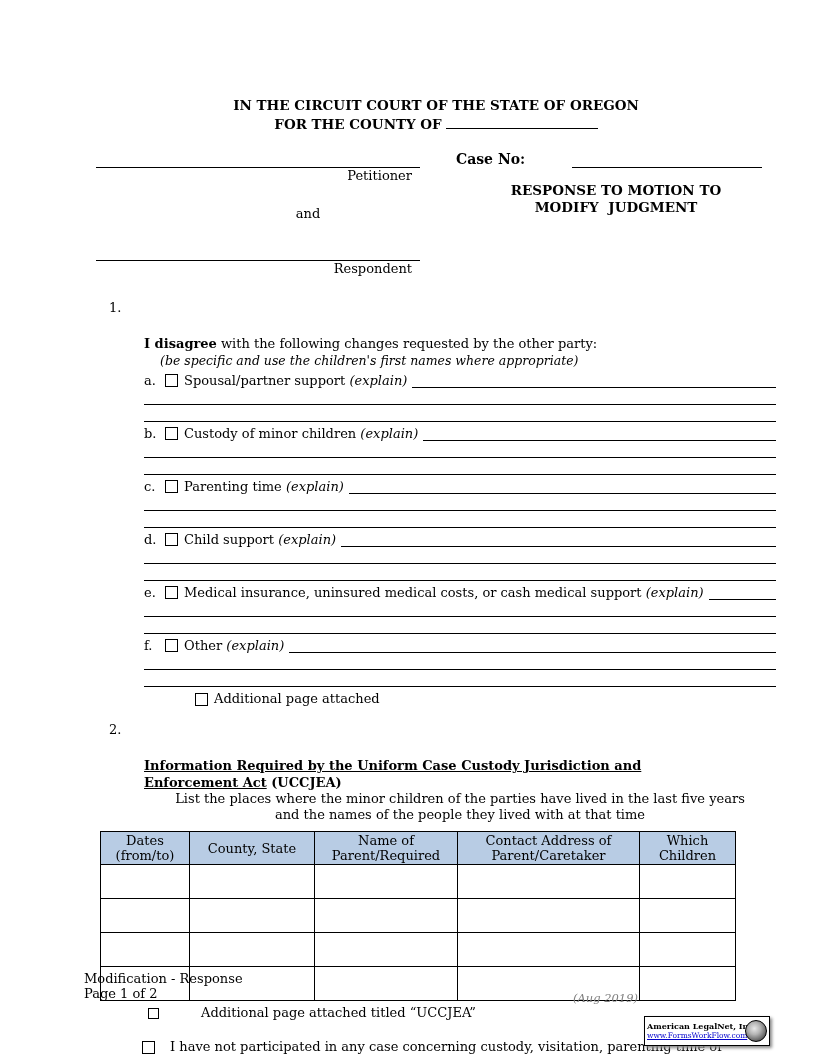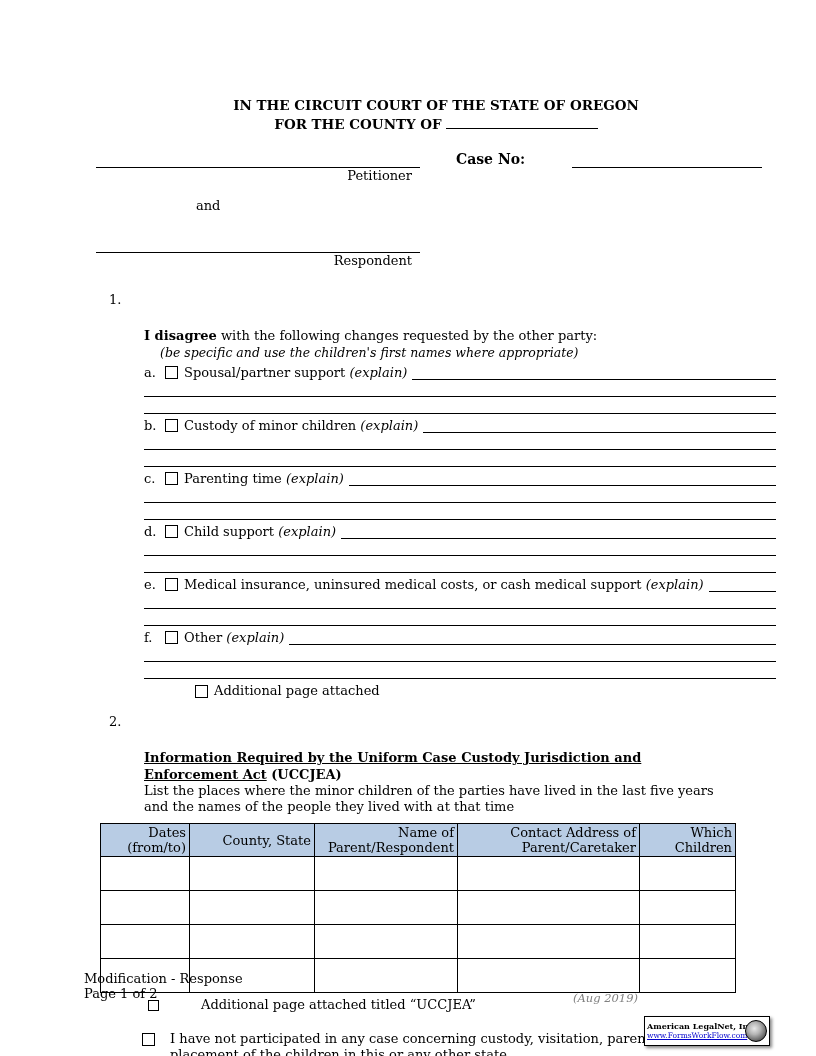--- a/index.html
+++ b/index.html
@@ -12,21 +12,21 @@
   
   .court-header{text-align:center;font-weight:bold;font-size:13.5px;line-height:17px;}
   .blank{display:inline-block;border-bottom:1px solid #000;}
   .county-blank{width:152px;height:14px;margin-left:4px;vertical-align:baseline;}
   
   .caption{display:flex;margin-top:18px;}
   .caption-left{width:324px;}
   .party-line{border-bottom:1px solid #000;height:16px;}
   .party-line.second{margin-top:22px;}
   .party-label{text-align:right;padding-right:8px;line-height:16px;}
-  .and-label{margin:14px 0 0 100px;line-height:16px;}
+  .and-label{margin:22px 0 0 100px;line-height:16px;text-align:center;}
   .caption-right{flex:1;margin-left:36px;}
   .case-row{display:flex;align-items:flex-end;font-weight:bold;font-size:14px;line-height:17px;gap:41px;}
   .case-blank{flex:1;height:15px;margin:0 14px 0 6px;}
   .doc-title{margin-top:14px;text-align:center;font-weight:bold;font-size:13.5px;line-height:17px;}
   .doc-title .spaced{word-spacing:5px;}
   
   .section{display:flex;}
   .section1{margin-top:22px;}
   .section2{margin-top:14px;}
   .sec-num{width:48px;padding-left:13px;box-sizing:border-box;line-height:18px;}
@@ -40,25 +40,25 @@
   .checkbox{display:inline-block;width:13px;height:13px;border:1px solid #000;background:#fff;flex:none;margin:0 6px 1px 0;box-sizing:border-box;}
   .checkbox.small{width:11px;height:11px;}
   .item-text{white-space:nowrap;padding-right:5px;}
   .item-text i{font-style:italic;}
   .fill-line{flex:1;border-bottom:1px solid #000;height:14px;min-width:10px;}
   .full-line{height:16px;border-bottom:1px solid #000;}
   .addl-row{display:flex;align-items:center;margin:4px 0 0 51px;line-height:16px;}
   .addl-row .checkbox{margin:0 6px 0 0;}
   
   .sec2-title{font-weight:bold;line-height:17px;}
-  .sec2-desc{line-height:16px;white-space:pre-line;}
+  .sec2-desc{line-height:16px;white-space:pre-line;text-align:center;}
   
   table.uccjea{border-collapse:collapse;table-layout:fixed;margin:8px 0 0 4px;}
   table.uccjea th,table.uccjea td{border:1px solid #000;padding:1px 3px;}
-  table.uccjea th{background:#b8cce4;font-weight:normal;font-size:13px;text-align:right;vertical-align:middle;white-space:pre-line;line-height:15px;height:30px;}
+  table.uccjea th{background:#b8cce4;font-weight:normal;font-size:13px;text-align:center;vertical-align:middle;white-space:pre-line;line-height:15px;height:30px;}
   table.uccjea td{height:31px;}
   .uccjea-addl{display:flex;align-items:center;margin:4px 0 0 52px;line-height:16px;gap:37px;}
   .uccjea-addl .checkbox{margin:0 5px 0 0;}
   .participation{display:flex;margin:18px 0 0 46px;max-width:600px;gap:8px;}
   .participation .checkbox{margin:2px 7px 0 0;}
   .participation-text{line-height:16px;}
   
   .footer-left{position:absolute;left:84px;top:971px;line-height:15px;}
   .revision{position:absolute;left:573px;top:991px;font-style:italic;font-size:11.5px;color:#808080;}
   .vendor-box{position:absolute;left:644px;top:1016px;width:126px;height:30px;border:1.5px solid #000;background:#fff;box-shadow:2px 2px 3px #888;display:flex;align-items:center;padding:1px 2px;box-sizing:border-box;}
@@ -85,20 +85,24 @@
       <div class="party-label">Petitioner</div>
       <div class="and-label">and</div>
       <div class="party-line second"></div>
       <div class="party-label">Respondent</div>
     </div>
     <div class="caption-right">
       <div class="case-row">
         <span>Case No:</span>
         <span class="blank case-blank"></span>
       </div>
+      <div class="doc-title">
+        <div>RESPONSE TO MOTION TO</div>
+        <div class="spaced">MODIFY JUDGMENT</div>
+      </div>
     </div>
   </div>
 
   <div class="section section1">
     <div class="sec-num">1.</div>
     <div class="sec-body">
       <div class="intro"><b>I disagree</b><span> with the following changes requested by the other party:</span></div>
       <div class="instruction">(be specific and use the children's first names where appropriate)</div>
 
       <div class="item">
@@ -193,21 +197,21 @@
         <col style="width:143px">
         <col style="width:182px">
         <col style="width:96px">
     </colgroup>
     <thead>
       <tr>
         <th>Dates
 (from/to)</th>
         <th>County, State</th>
         <th>Name of
-Parent/Respondent</th>
+Parent/Required</th>
         <th>Contact Address of
 Parent/Caretaker</th>
         <th>Which
 Children</th>
       </tr>
     </thead>
     <tbody>
       <tr>
         <td></td>
           <td></td>

